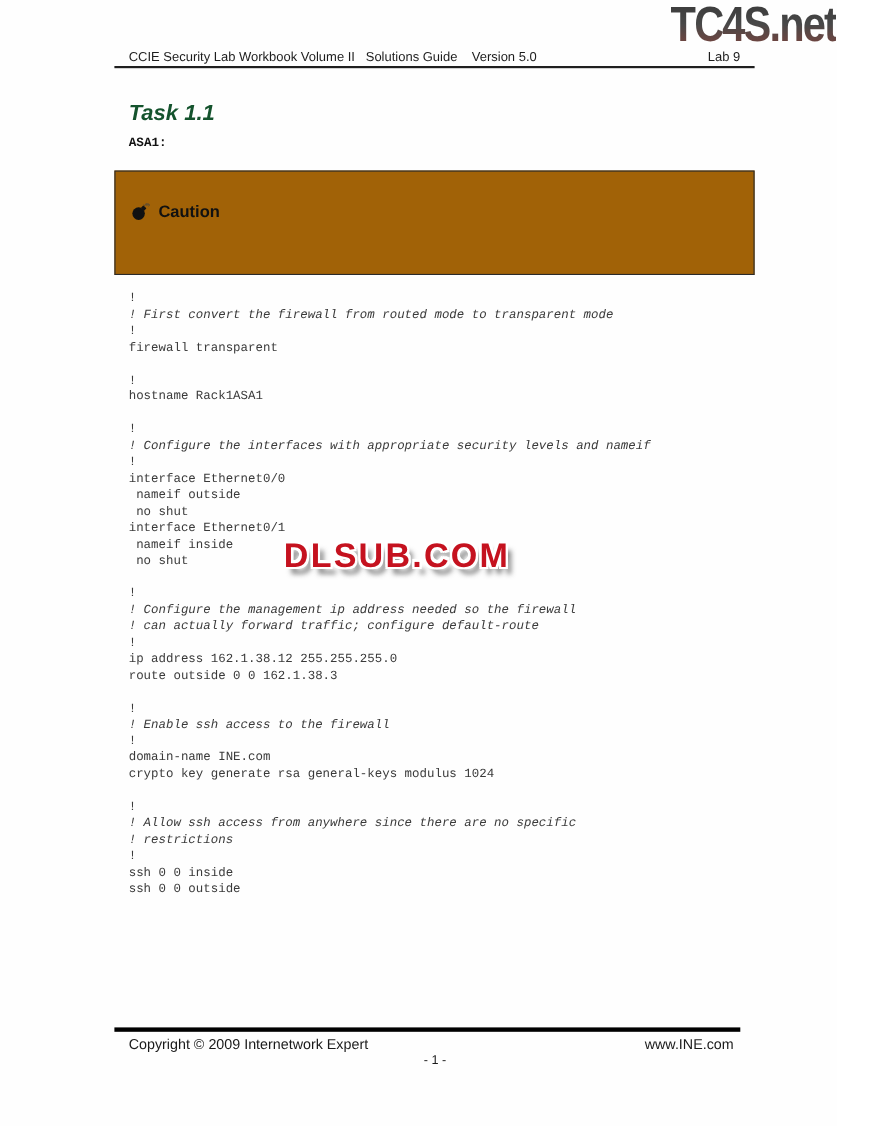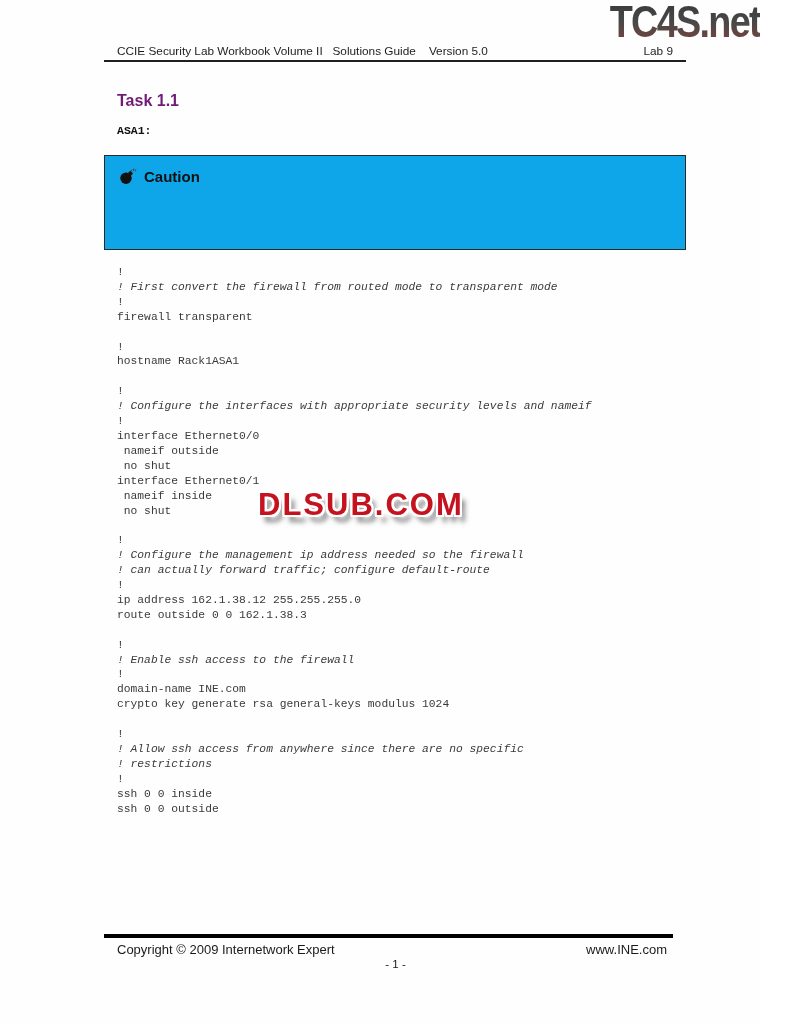--- a/index.html
+++ b/index.html
@@ -44,42 +44,43 @@
     -webkit-background-clip: text;
     background-clip: text;
     -webkit-text-fill-color: transparent;
     text-shadow: none;
   }
 
   
   .task-title {
     position: absolute;
     left: 117px; top: 92px;
-    font-size: 16px;
-    font-weight: bold;
-    color: #701a75;
+    font-size: 20px;
+    font-weight: bold;
+    color: #14532d;
+    font-style: italic;
   }
   .device-label {
     position: absolute;
     left: 117px; top: 124px;
     font-family: "Liberation Mono", "DejaVu Sans Mono", monospace;
     font-size: 11.5px;
     font-weight: bold;
     color: #111;
   }
 
   
   .caution-box {
     position: absolute;
     left: 104px; top: 155px;
     width: 582px;
     height: 95px;
     border: 1px solid #2a2a2a;
-    background: #0ea5e9;
-    padding: 12px 14px;
+    background: #a16207;
+    padding: 28px 14px;
   }
   .caution-title-row {
     display: flex;
     align-items: center;
     gap: 7px;
   }
   .caution-title {
     font-size: 15px;
     font-weight: bold;
     color: #111;

